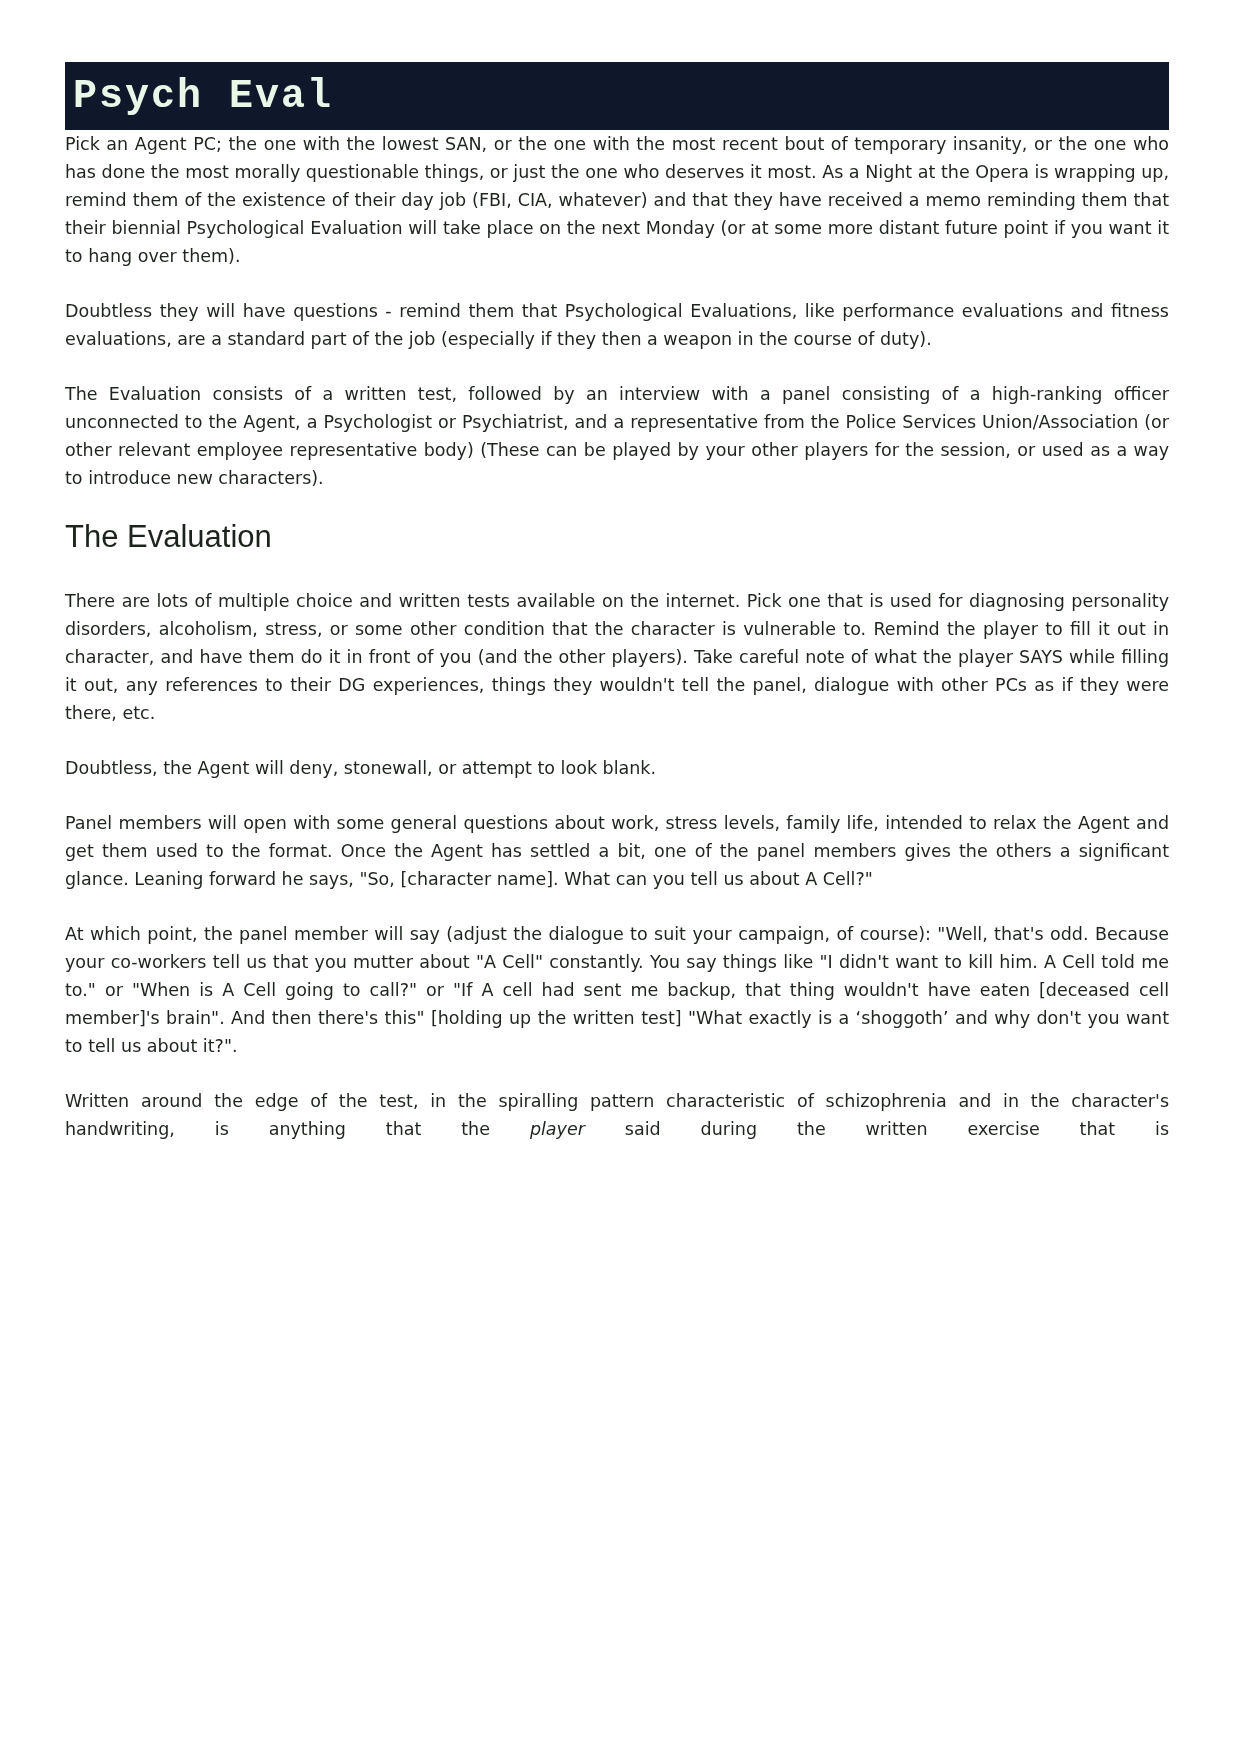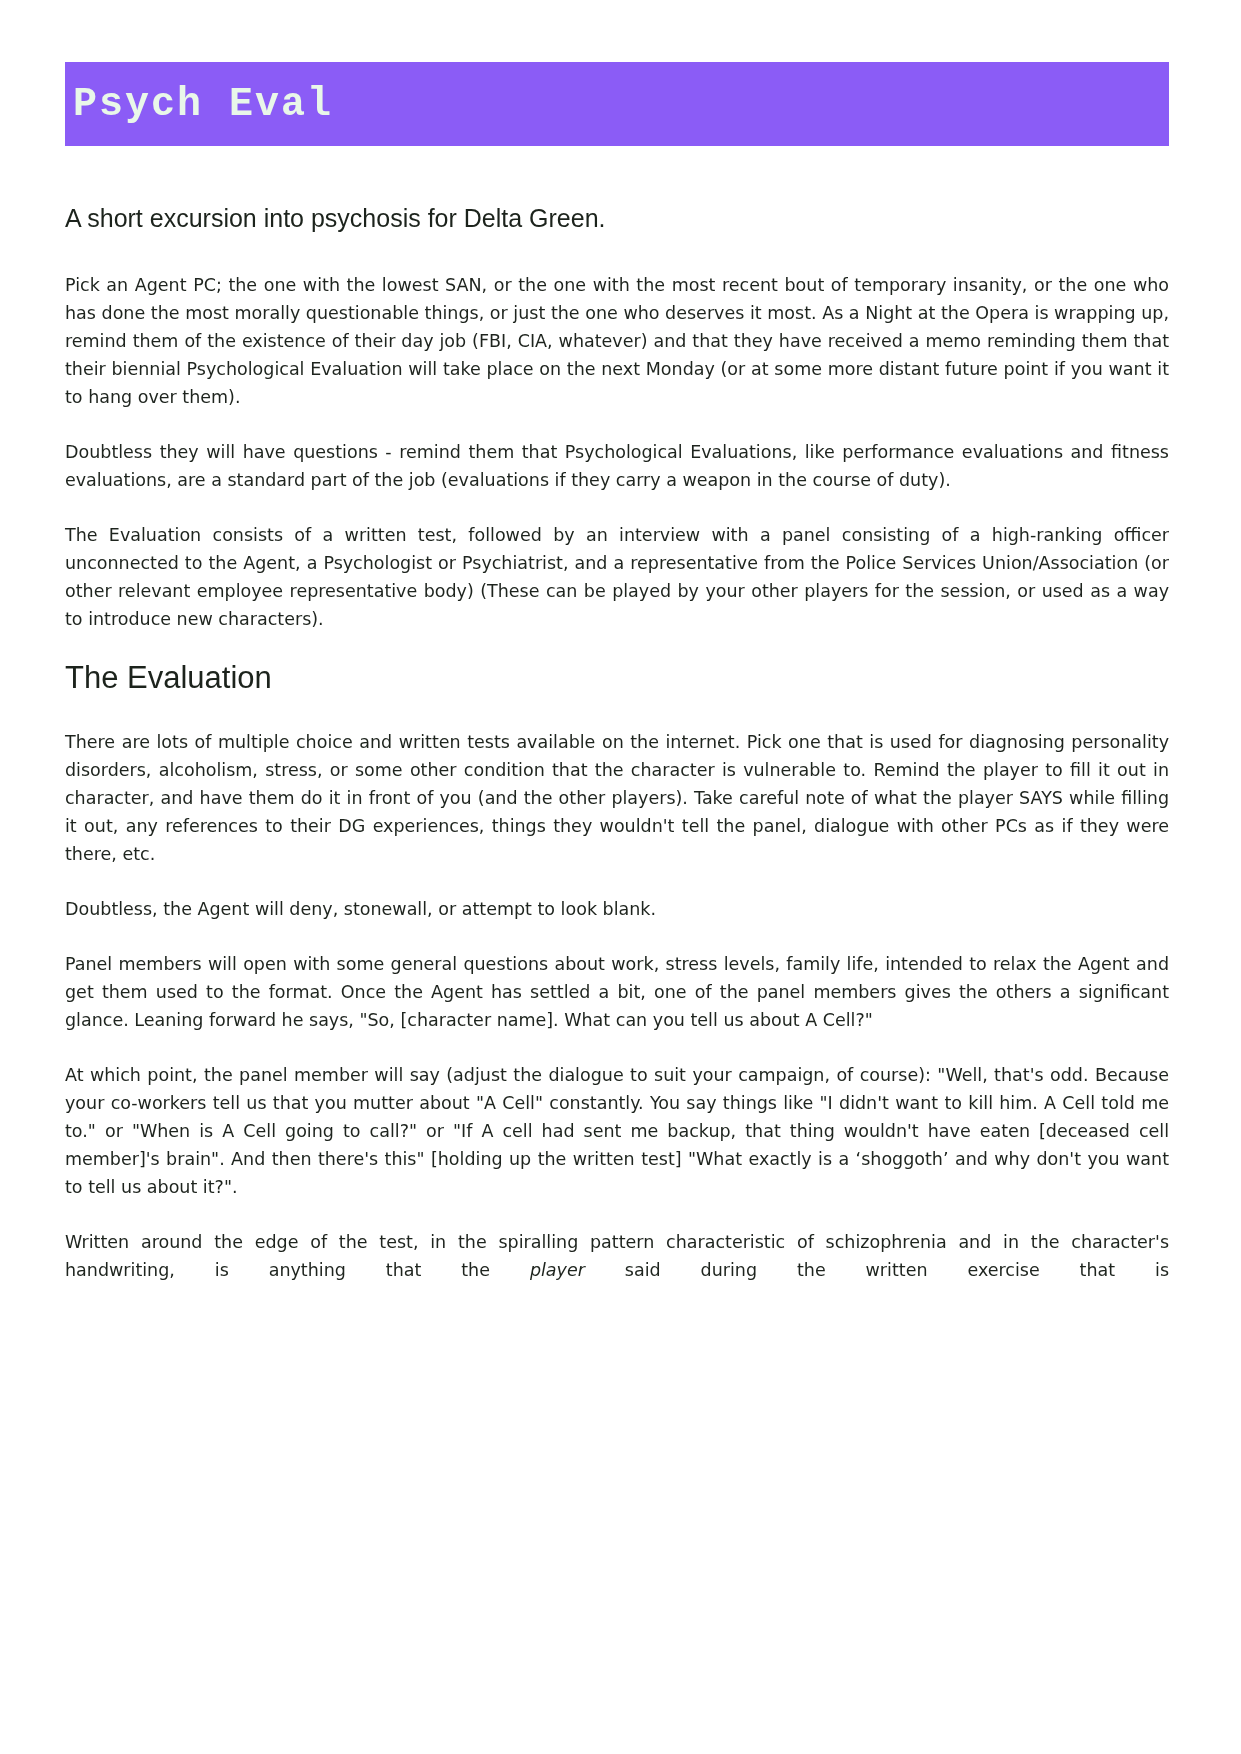--- a/index.html
+++ b/index.html
@@ -6,22 +6,22 @@
   .page {
     width: 1241px;
     min-height: 1754px;
     background: #ffffff;
     box-sizing: border-box;
     padding: 62px 72px 80px 65px;
     font-family: "DejaVu Sans", sans-serif;
     color: #1e241e;
   }
   .titlebar {
-    background: #8b5cf6;
-    height: 84px;
+    background: #0f172a;
+    height: 68px;
     display: flex;
     align-items: center;
     padding-left: 8px;
     box-sizing: border-box;
   }
   .titlebar .title {
     font-family: "Liberation Mono", "DejaVu Sans Mono", monospace;
     font-weight: bold;
     font-size: 40px;
     letter-spacing: 2px;
@@ -61,25 +61,24 @@
 <body>
 
 <div class="page">
 
   <header class="titlebar">
     <span class="title">Psych Eval</span>
   </header>
 
   <main>
 
-    <h1 class="subtitle">A short excursion into psychosis for Delta Green.</h1>
 
     <p class="body">Pick an Agent PC; the one with the lowest SAN, or the one with the most recent bout of temporary insanity, or the one who has done the most morally questionable things, or just the one who deserves it most. As a Night at the Opera is wrapping up, remind them of the existence of their day job (FBI, CIA, whatever) and that they have received a memo reminding them that their biennial Psychological Evaluation will take place on the next Monday (or at some more distant future point if you want it to hang over them).</p>
 
-    <p class="body">Doubtless they will have questions - remind them that Psychological Evaluations, like performance evaluations and fitness evaluations, are a standard part of the job (evaluations if they carry a weapon in the course of duty).</p>
+    <p class="body">Doubtless they will have questions - remind them that Psychological Evaluations, like performance evaluations and fitness evaluations, are a standard part of the job (especially if they then a weapon in the course of duty).</p>
 
     <p class="body">The Evaluation consists of a written test, followed by an interview with a panel consisting of a high-ranking officer unconnected to the Agent, a Psychologist or Psychiatrist, and a representative from the Police Services Union/Association (or other relevant employee representative body) (These can be played by your other players for the session, or used as a way to introduce new characters).</p>
 
     <h2 class="section">The Evaluation</h2>
 
 
     <p class="body">There are lots of multiple choice and written tests available on the internet. Pick one that is used for diagnosing personality disorders, alcoholism, stress, or some other condition that the character is vulnerable to. Remind the player to fill it out in character, and have them do it in front of you (and the other players). Take careful note of what the player SAYS while filling it out, any references to their DG experiences, things they wouldn't tell the panel, dialogue with other PCs as if they were there, etc.</p>
 
 
     <p class="body">Doubtless, the Agent will deny, stonewall, or attempt to look blank.</p>

